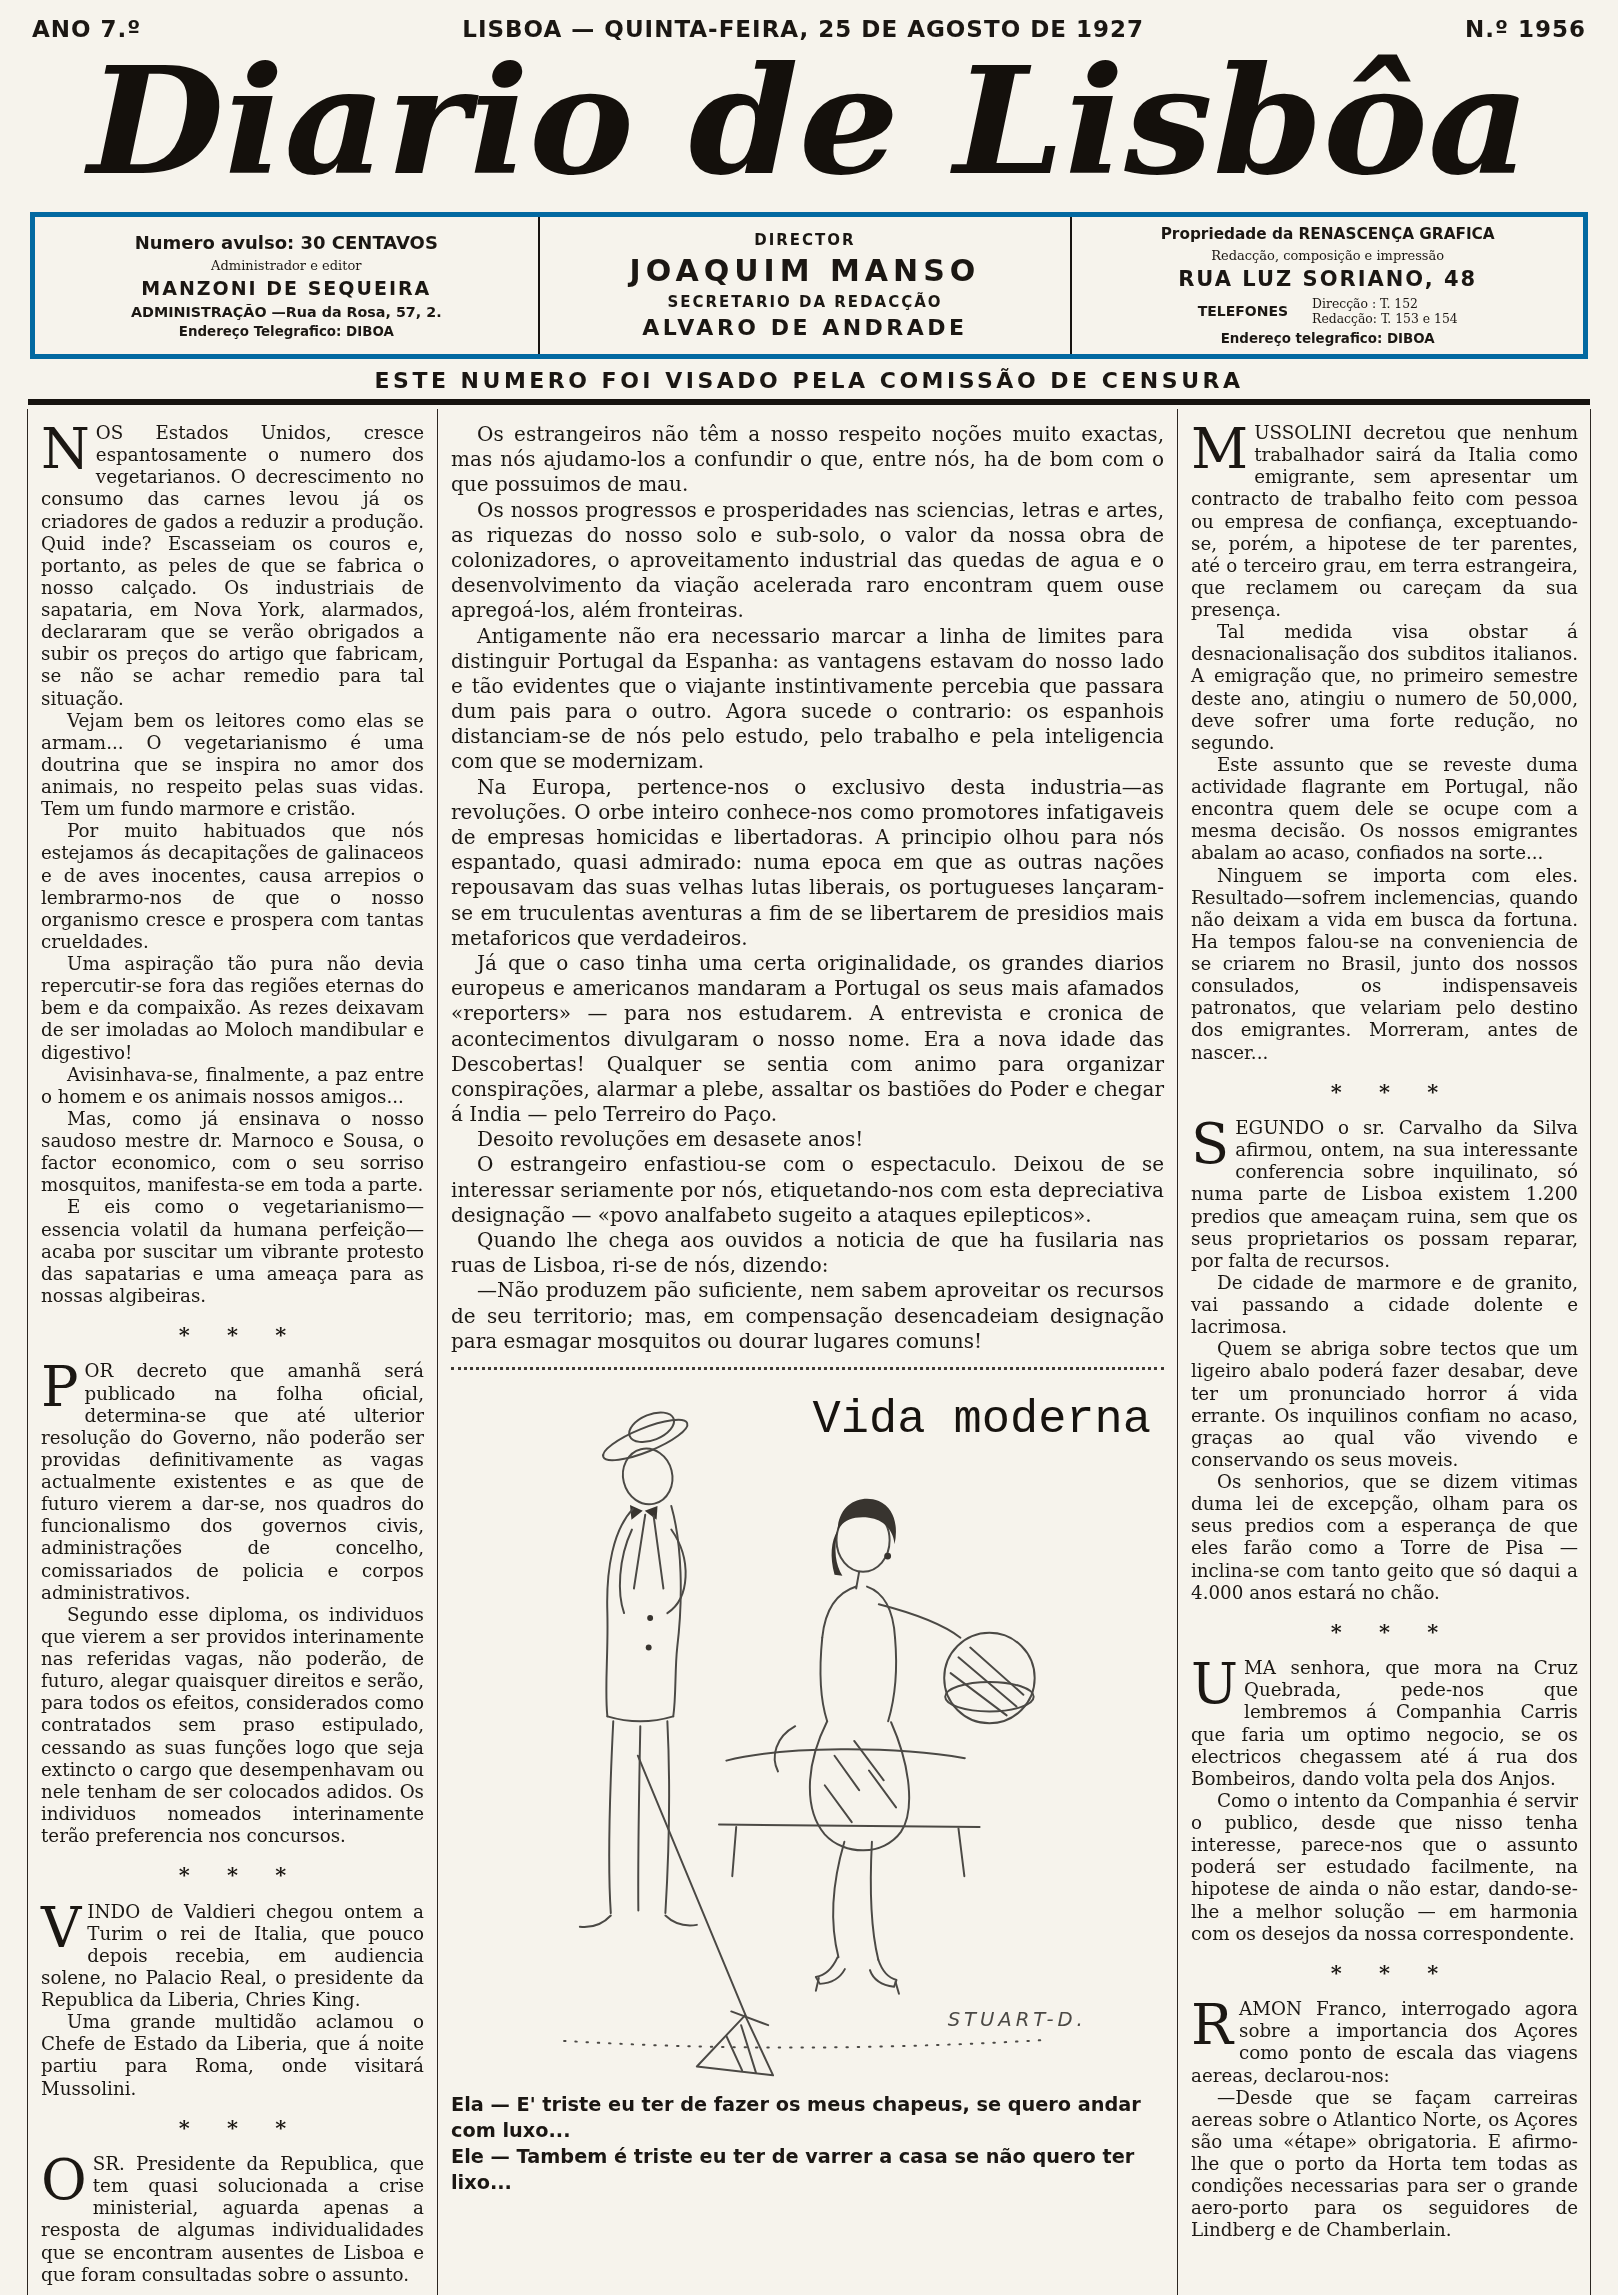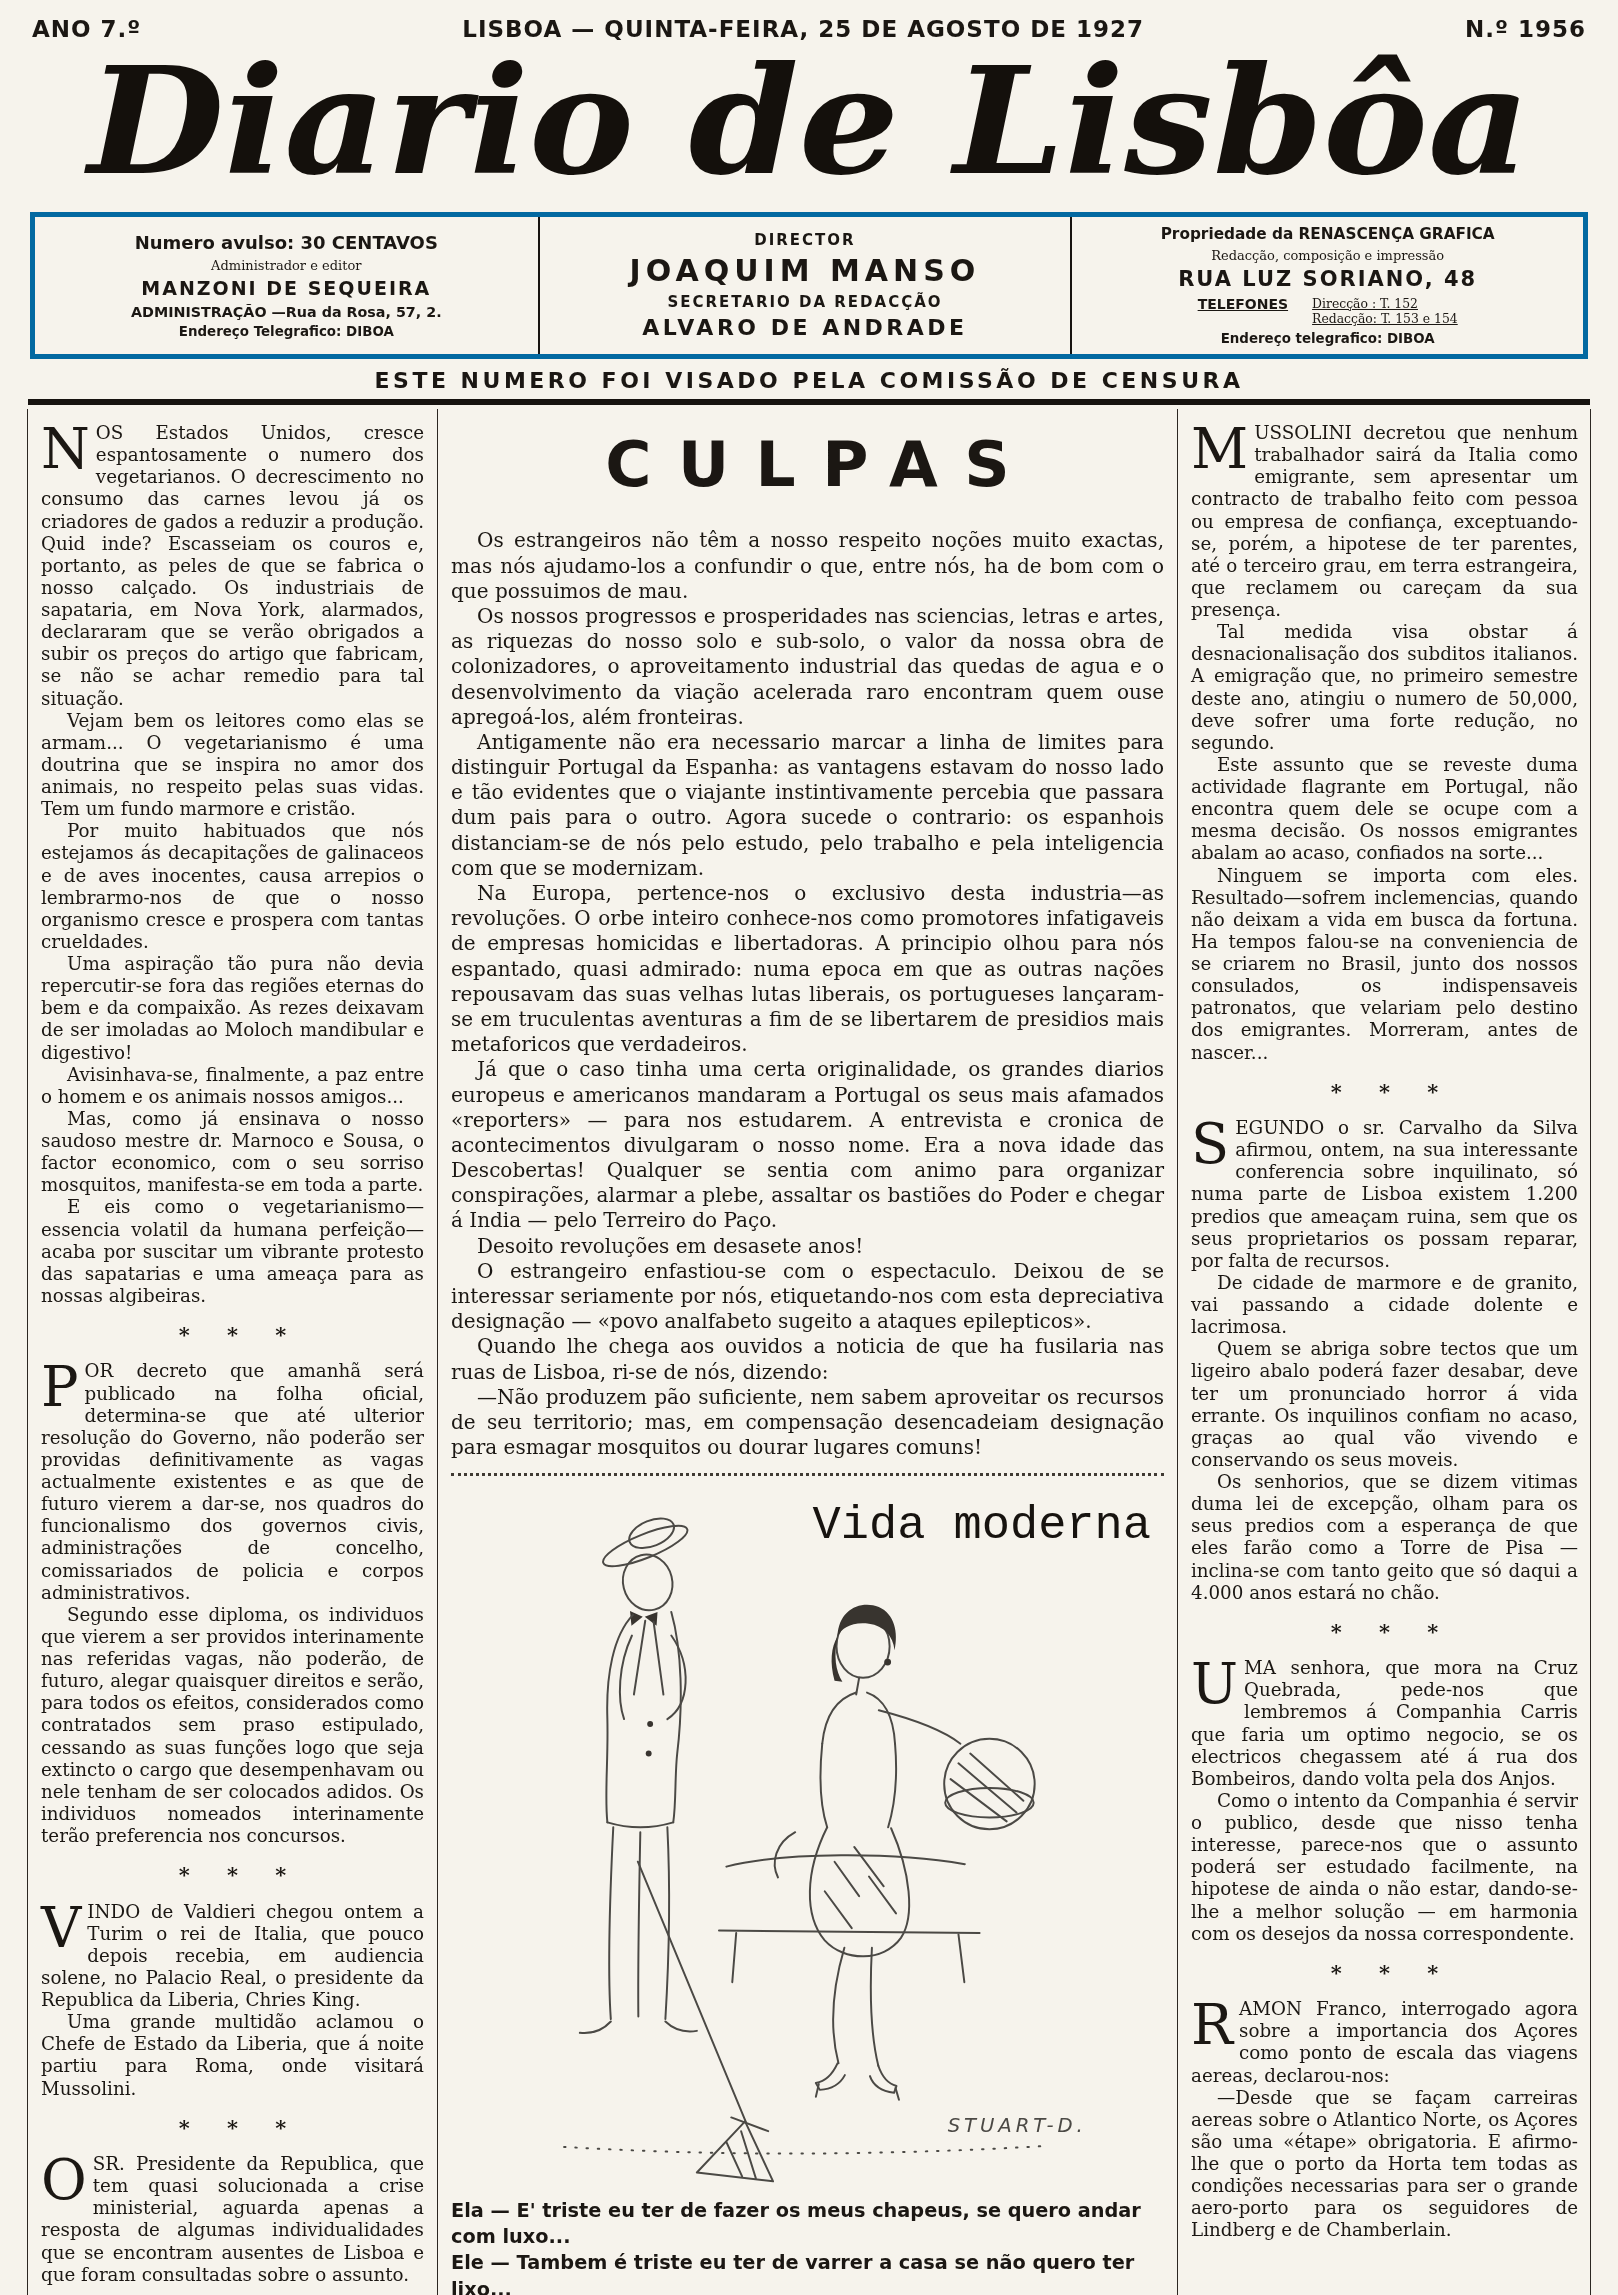--- a/index.html
+++ b/index.html
@@ -25,21 +25,21 @@
   .ib-price{font-weight:bold;font-size:18px;}
   .ib-small{font-family:"DejaVu Serif",serif;font-size:13px;}
   .ib-name{font-weight:bold;font-size:19px;letter-spacing:2px;}
   .ib-addr{font-weight:bold;font-size:14.3px;}
   .ib-tel{font-weight:bold;font-size:13.4px;}
   .ib-dirlabel{font-weight:bold;font-size:15px;letter-spacing:2px;}
   .ib-dirname{font-weight:bold;font-size:30px;letter-spacing:5px;}
   .ib-secname{font-weight:bold;font-size:22px;letter-spacing:3.5px;}
   .ib-owner{font-weight:bold;font-size:15.3px;}
   .ib-street{font-weight:bold;font-size:21px;letter-spacing:2px;}
-  .phones{display:flex;justify-content:center;gap:24px;text-decoration:underline;}
+  .phones{display:flex;align-items:center;justify-content:center;gap:24px;}
   .phones .lbl{font-weight:bold;font-size:14px;}
   .phones .nums{text-align:left;font-size:12.4px;line-height:1.25;}
   
   .censura{text-align:center;font-family:"DejaVu Sans",sans-serif;font-weight:bold;
            font-size:22px;letter-spacing:3.5px;margin:9px 0 6px;}
   .rule-thick{height:6px;background:#171310;margin:0 1px;}
   
   .content{display:grid;grid-template-columns:409px 741px 413px;min-height:1805px;
            border-left:1.5px solid #2c2722;border-right:1.5px solid #2c2722;margin-top:4px;}
   .col{padding:13px 13px 15px;box-sizing:border-box;}
@@ -142,21 +142,20 @@
         <p class="para">Uma grande multidão aclamou o Chefe de Estado da Liberia, que á noite partiu para Roma, onde visitará Mussolini.</p>
       </article>
       <div class="stars">* * *</div>
       <article>
         <p class="para lead">O SR. Presidente da Republica, que tem quasi solucionada a crise ministerial, aguarda apenas a resposta de algumas individualidades que se encontram ausentes de Lisboa e que foram consultadas sobre o assunto.</p>
       </article>
     </section>
 
     <section class="col col-center">
       <article class="article-culpas">
-        <h1 class="headline">CULPAS</h1>
         <p class="para">Os estrangeiros não têm a nosso respeito noções muito exactas, mas nós ajudamo-los a confundir o que, entre nós, ha de bom com o que possuimos de mau.</p>
         <p class="para">Os nossos progressos e prosperidades nas sciencias, letras e artes, as riquezas do nosso solo e sub-solo, o valor da nossa obra de colonizadores, o aproveitamento industrial das quedas de agua e o desenvolvimento da viação acelerada raro encontram quem ouse apregoá-los, além fronteiras.</p>
         <p class="para">Antigamente não era necessario marcar a linha de limites para distinguir Portugal da Espanha: as vantagens estavam do nosso lado e tão evidentes que o viajante instintivamente percebia que passara dum pais para o outro. Agora sucede o contrario: os espanhois distanciam-se de nós pelo estudo, pelo trabalho e pela inteligencia com que se modernizam.</p>
         <p class="para">Na Europa, pertence-nos o exclusivo desta industria—as revoluções. O orbe inteiro conhece-nos como promotores infatigaveis de empresas homicidas e libertadoras. A principio olhou para nós espantado, quasi admirado: numa epoca em que as outras nações repousavam das suas velhas lutas liberais, os portugueses lançaram-se em truculentas aventuras a fim de se libertarem de presidios mais metaforicos que verdadeiros.</p>
         <p class="para">Já que o caso tinha uma certa originalidade, os grandes diarios europeus e americanos mandaram a Portugal os seus mais afamados «reporters» — para nos estudarem. A entrevista e cronica de acontecimentos divulgaram o nosso nome. Era a nova idade das Descobertas! Qualquer se sentia com animo para organizar conspirações, alarmar a plebe, assaltar os bastiões do Poder e chegar á India — pelo Terreiro do Paço.</p>
         <p class="para">Desoito revoluções em desasete anos!</p>
         <p class="para">O estrangeiro enfastiou-se com o espectaculo. Deixou de se interessar seriamente por nós, etiquetando-nos com esta depreciativa designação — «povo analfabeto sugeito a ataques epilepticos».</p>
         <p class="para">Quando lhe chega aos ouvidos a noticia de que ha fusilaria nas ruas de Lisboa, ri-se de nós, dizendo:</p>
         <p class="para">—Não produzem pão suficiente, nem sabem aproveitar os recursos de seu territorio; mas, em compensação desencadeiam designação para esmagar mosquitos ou dourar lugares comuns!</p>
       </article>

